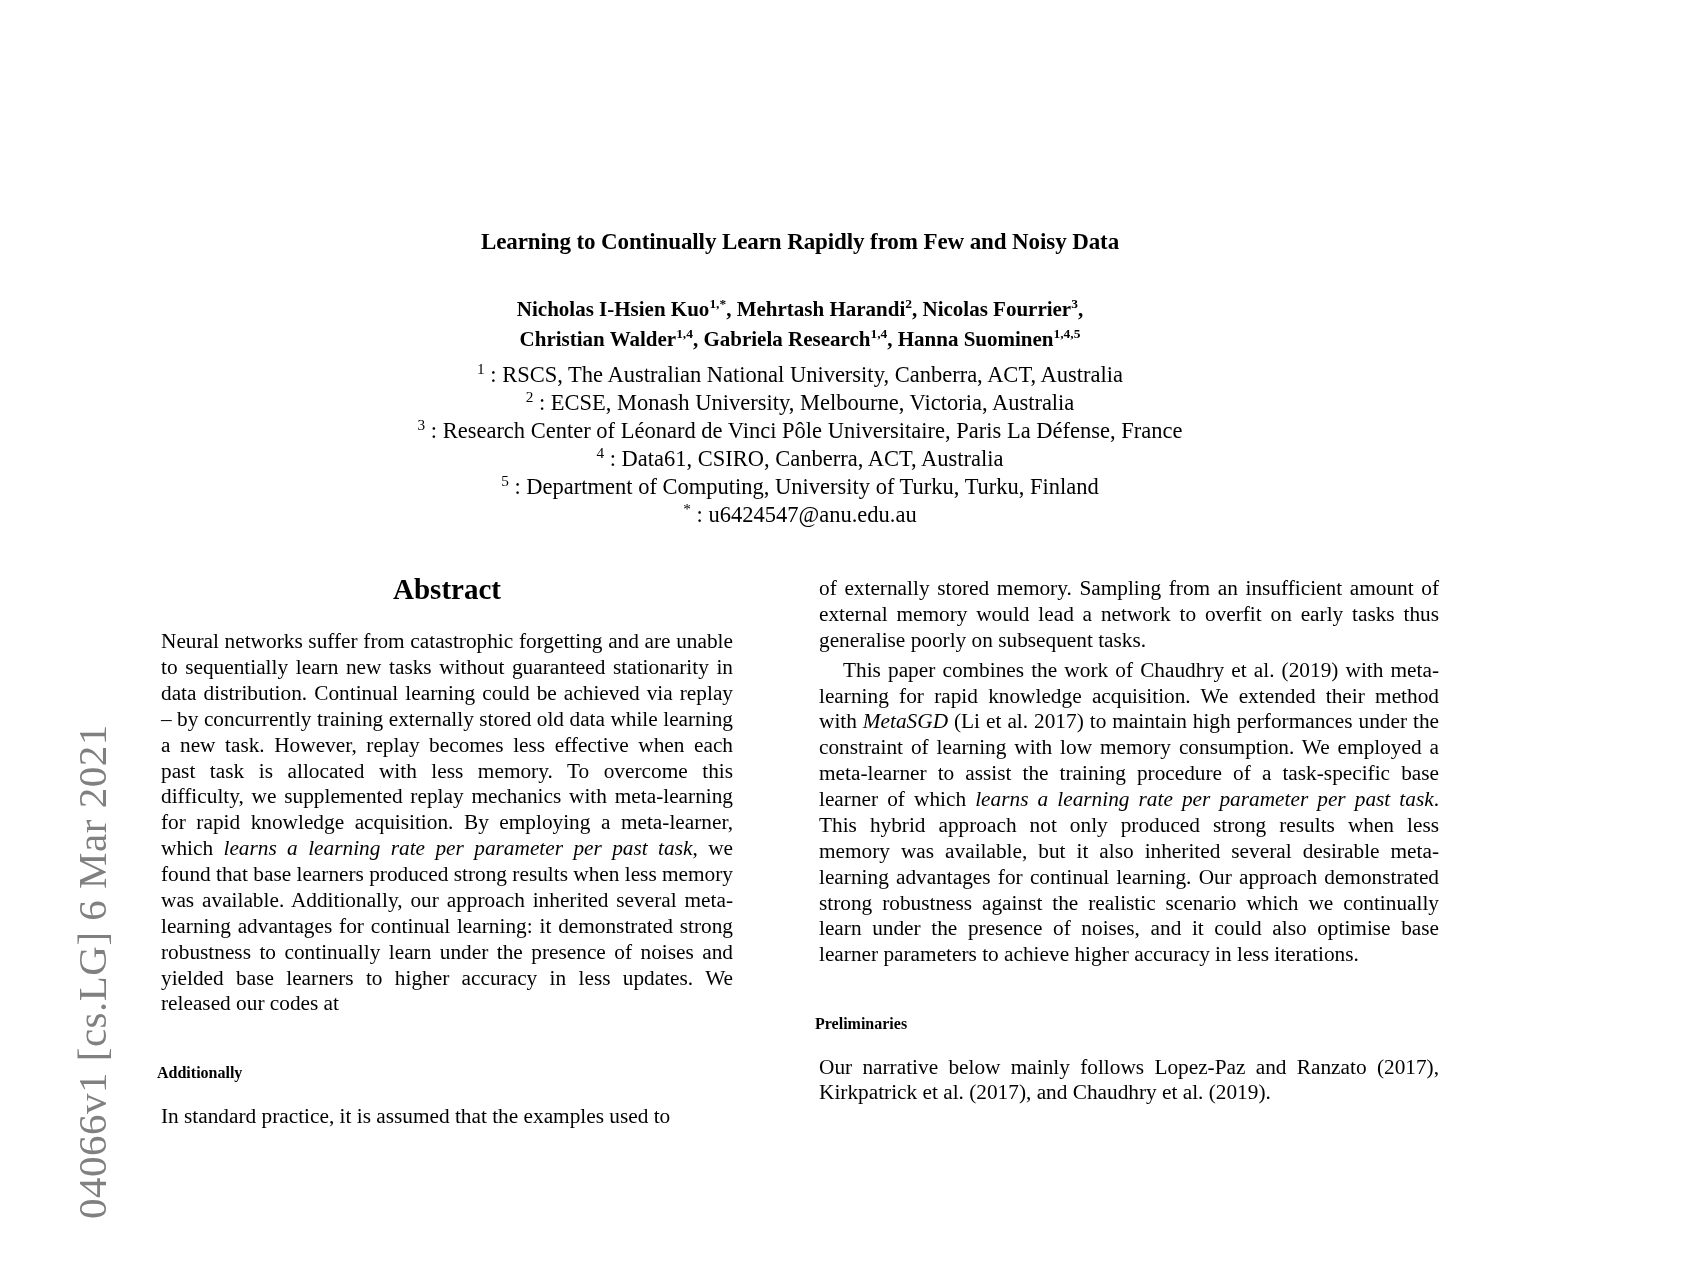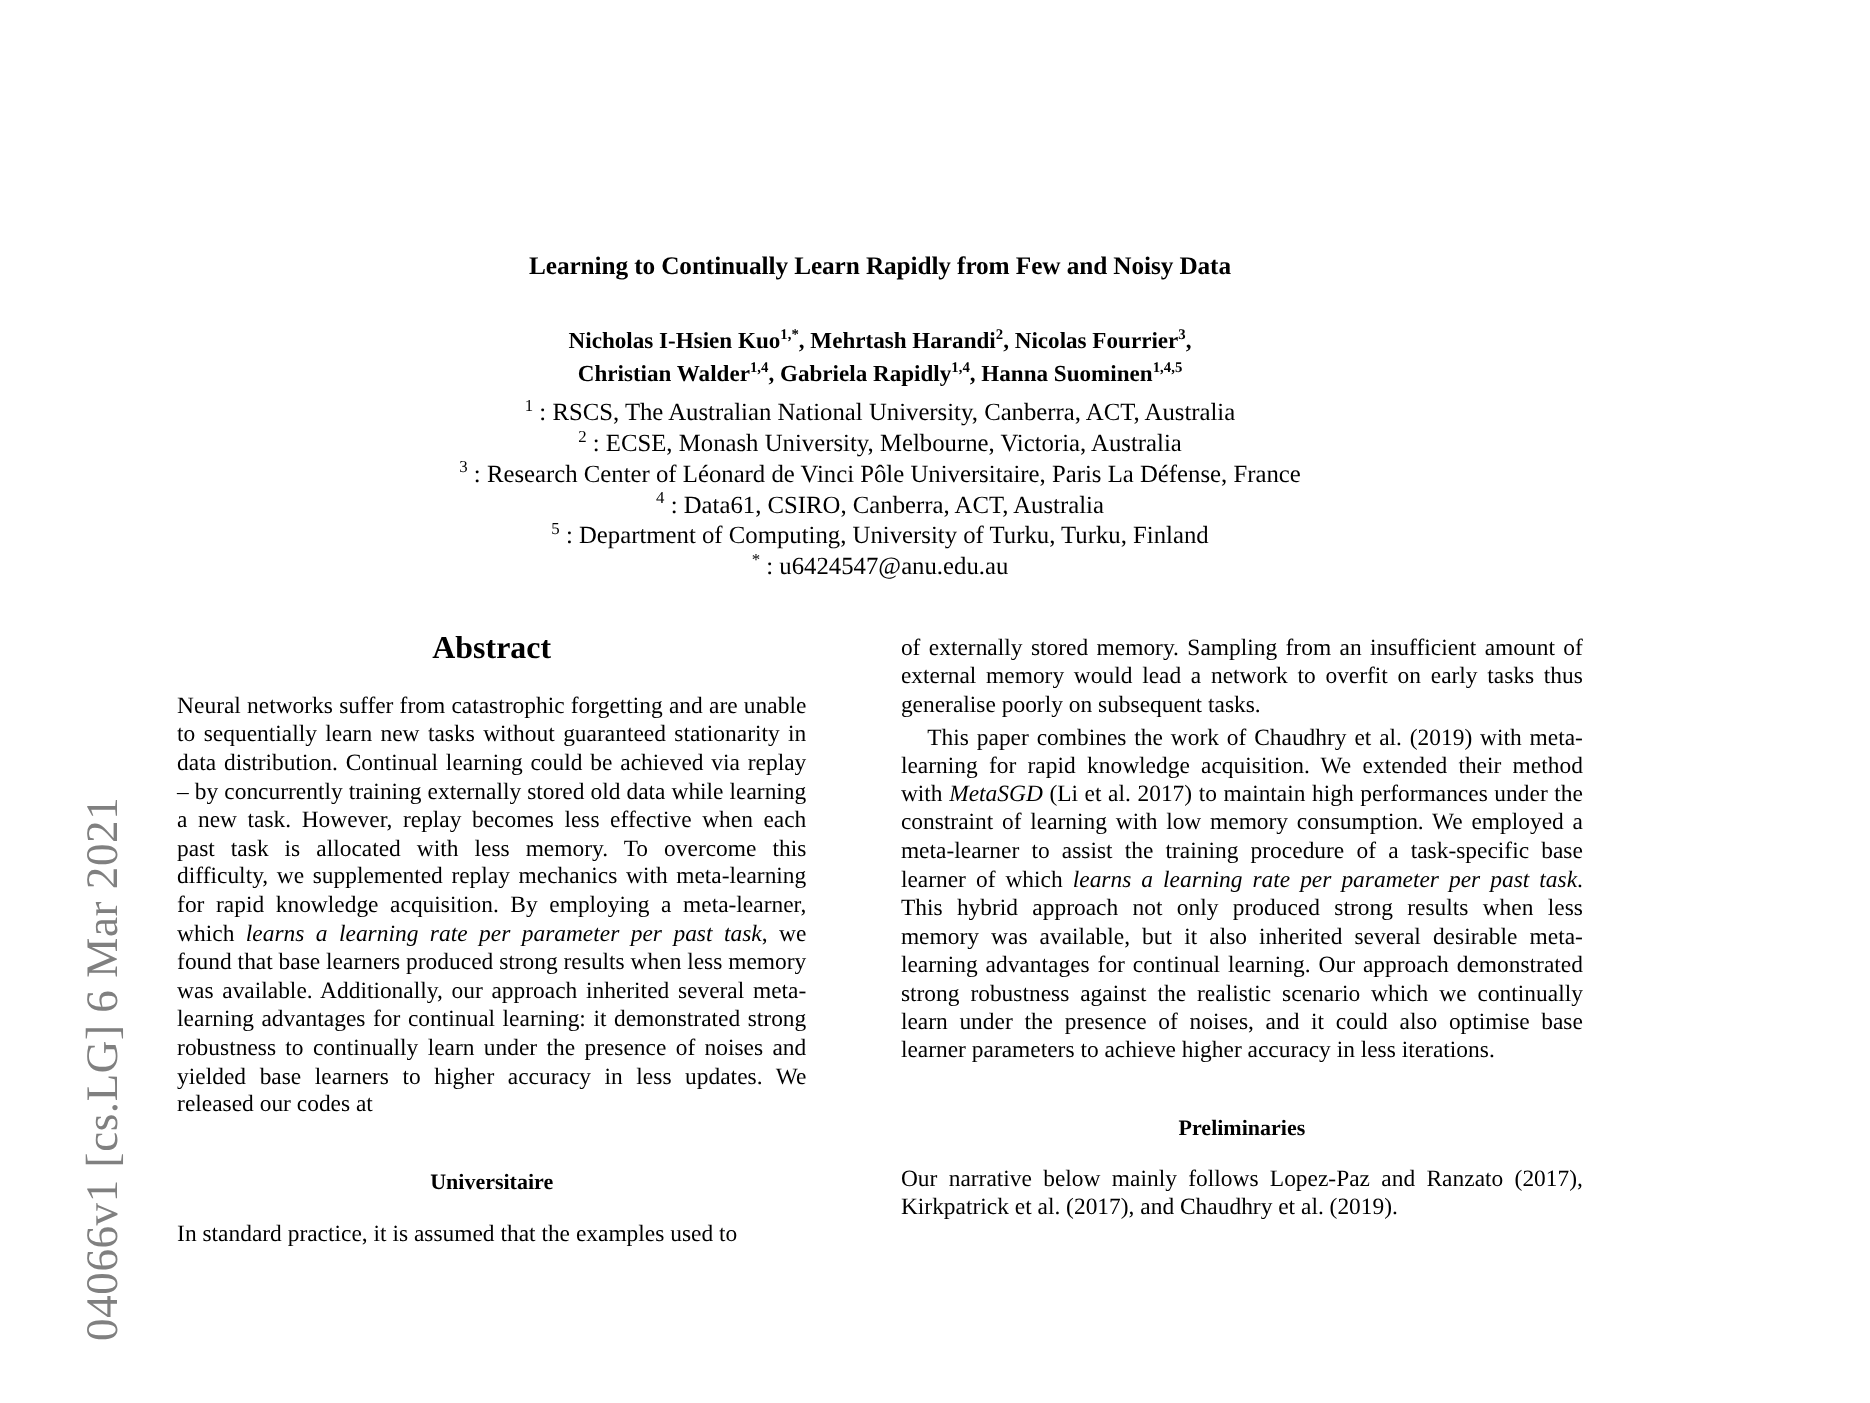--- a/index.html
+++ b/index.html
@@ -39,21 +39,21 @@
   .affils{margin-top:7px;font-size:22.5px;line-height:1.245;}
   .affils .aff{white-space:nowrap;}
   .affils sup{font-size:.68em;vertical-align:super;line-height:0;}
 
   
   .col{position:absolute;top:572px;width:580px;font-size:21.3px;line-height:1.215;}
   .col.left{left:157px;}
   .col.right{left:815px;width:628px;}
 
   .sec-head{
-    text-align:center;font-weight:bold;font-size:20px;
+    font-weight:bold;font-size:16px;
     margin:0 0 21px 0;
   }
   .sec-head.spaced{margin-top:46px;}
   .abs-head{text-align:center;font-weight:bold;font-size:29px;margin:0 0 22px 0;}
 
   p.body{
     margin:4px;
     text-align:justify;
     text-justify:inter-word;
     hyphens:none;
@@ -69,42 +69,42 @@
 <div class="page">
 
   <div id="arxiv-stamp">04066v1  [cs.LG]  6 Mar 2021</div>
 
   <div class="header">
 
     <div id="paper-title">Learning to Continually Learn Rapidly from Few and Noisy Data</div>
 
     <div class="authors">
       <div><span>Nicholas I-Hsien Kuo</span><sup>1,*</sup><span>, Mehrtash Harandi</span><sup>2</sup><span>, Nicolas Fourrier</span><sup>3</sup><span>,</span></div>
-      <div><span>Christian Walder</span><sup>1,4</sup><span>, Gabriela Rapidly</span><sup>1,4</sup><span>, Hanna Suominen</span><sup>1,4,5</sup></div>
+      <div><span>Christian Walder</span><sup>1,4</sup><span>, Gabriela Research</span><sup>1,4</sup><span>, Hanna Suominen</span><sup>1,4,5</sup></div>
     </div>
 
     <div class="affils">
       <div class="aff"><sup>1</sup> <span>: RSCS, The Australian National University, Canberra, ACT, Australia</span></div>
       <div class="aff"><sup>2</sup> <span>: ECSE, Monash University, Melbourne, Victoria, Australia</span></div>
       <div class="aff"><sup>3</sup> <span>: Research Center of Léonard de Vinci Pôle Universitaire, Paris La Défense, France</span></div>
       <div class="aff"><sup>4</sup> <span>: Data61, CSIRO, Canberra, ACT, Australia</span></div>
       <div class="aff"><sup>5</sup> <span>: Department of Computing, University of Turku, Turku, Finland</span></div>
       <div class="aff"><sup>*</sup> <span>: u6424547@anu.edu.au</span></div>
     </div>
 
   </div>
 
   <div class="col left">
 
     <div class="abs-head">Abstract</div>
 
     <p class="body"><span>Neural networks suffer from catastrophic forgetting and are unable to sequentially learn new tasks without guaranteed stationarity in data distribution. Continual learning could be achieved via replay – by concurrently training externally stored old data while learning a new task. However, replay becomes less effective when each past task is allocated with less memory. To overcome this difficulty, we supplemented replay mechanics with meta-learning for rapid knowledge acquisition. By employing a meta-learner, which </span><i>learns a learning rate per parameter per past task</i><span>, we found that base learners produced strong results when less memory was available. Additionally, our approach inherited several meta-learning advantages for continual learning: it demonstrated strong robustness to continually learn under the presence of noises and yielded base learners to higher accuracy in less updates. We released our codes at</span></p>
 
 
-    <div class="sec-head spaced">Universitaire</div>
+    <div class="sec-head spaced">Additionally</div>
 
     <p class="body nojust">In standard practice, it is assumed that the examples used to</p>
 
   </div>
 
   <div class="col right">
 
     <p class="body">of externally stored memory. Sampling from an insufficient amount of external memory would lead a network to overfit on early tasks thus generalise poorly on subsequent tasks.</p>
 
     <p class="body indent"><span>This paper combines the work of Chaudhry et al. (2019) with meta-learning for rapid knowledge acquisition. We extended their method with </span><i>MetaSGD</i><span> (Li et al. 2017) to maintain high performances under the constraint of learning with low memory consumption. We employed a meta-learner to assist the training procedure of a task-specific base learner of which </span><i>learns a learning rate per parameter per past task</i><span>. This hybrid approach not only produced strong results when less memory was available, but it also inherited several desirable meta-learning advantages for continual learning. Our approach demonstrated strong robustness against the realistic scenario which we continually learn under the presence of noises, and it could also optimise base learner parameters to achieve higher accuracy in less iterations.</span></p>

